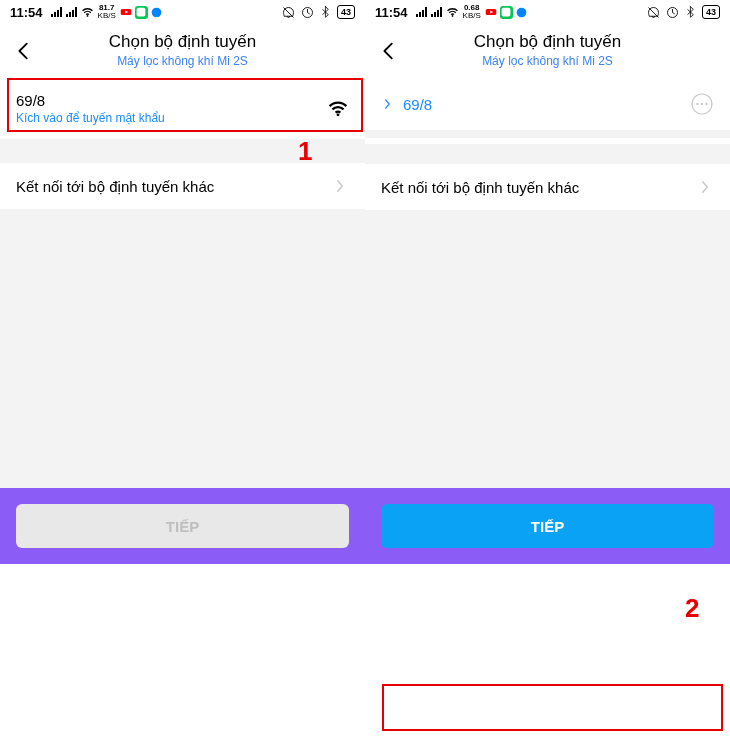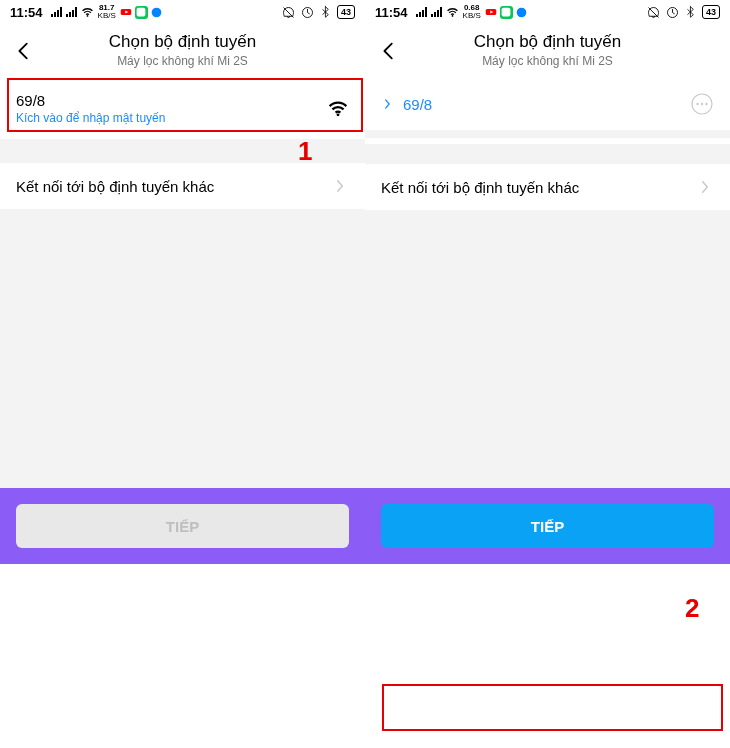--- a/index.html
+++ b/index.html
@@ -26,21 +26,21 @@
     .ic.ms{background:#fff;} .ic.ms svg{fill:#0084ff;}
     .batt { display:flex; align-items:center; gap:2px; }
     .batt-box { border:1px solid #000; border-radius:3px; padding:0 3px; font-size:9px; font-weight:600; line-height:12px; height:14px; display:flex; align-items:center;}
     .ico { display:inline-flex; }
 
     
     .header { background:#fff; height:54px; display:flex; align-items:center; padding:0 12px; position:relative; }
     .back { width:24px; height:24px; display:flex; align-items:center; justify-content:center; cursor:pointer; }
     .title-wrap { position:absolute; left:0; right:0; top:8px; text-align:center; pointer-events:none; }
     .title-wrap .t1 { font-size:17px; color:#000; font-weight:400; }
-    .title-wrap .t2 { font-size:12px; color:#737373; margin-top:2px; }
+    .title-wrap .t2 { font-size:12px; color:#3b82f6; margin-top:2px; }
 
     
     .section-white { background:#fff; }
     .row { display:flex; align-items:center; padding:14px 16px; background:#fff; position:relative; }
     .row .txt { flex:1; }
     .row .name { font-size:15px; color:#000; }
     .row .hint { font-size:12px; color:#1a8cff; margin-top:2px; }
     .row .name.sel { color:#1a8cff; }
     .wifi-ic, .more-ic, .chev { display:flex; align-items:center; justify-content:center; }
     .chev svg{stroke:#c9c9c9;}
@@ -184,21 +184,21 @@
     <div class="title-wrap">
       <div class="t1">Chọn bộ định tuyến</div>
       <div class="t2">Máy lọc không khí Mi 2S</div>
     </div>
   </div>
 
   <div class="section-white">
     <div class="row">
       <div class="txt">
         <div class="name">69/8</div>
-        <div class="hint">Kích vào để nhập mật tuyến</div>
+        <div class="hint">Kích vào để tuyến mật khẩu</div>
       </div>
       <div class="wifi-ic">
             <svg width="22" height="22" viewBox="0 0 24 24">
               <use href="#svg-wifi"></use>
             </svg>
           </div>
     </div>
   </div>
 
   <div class="divider-gap"></div>

